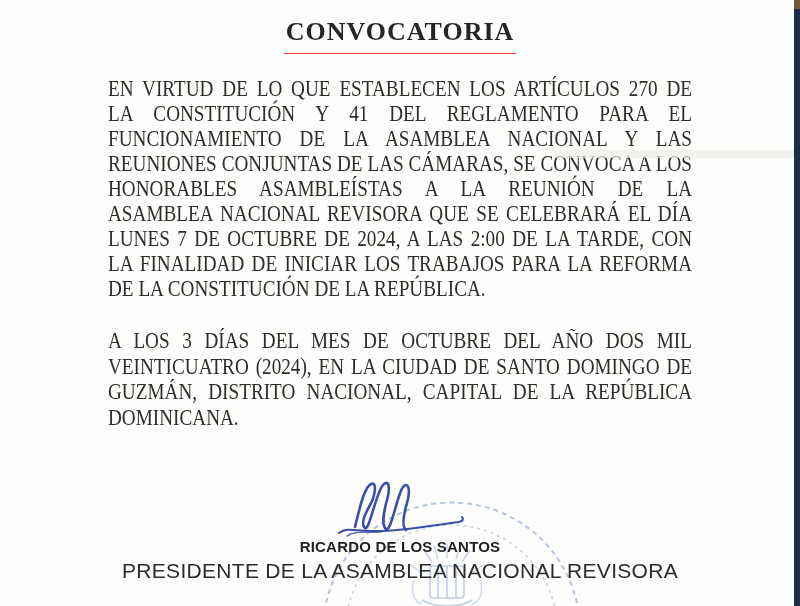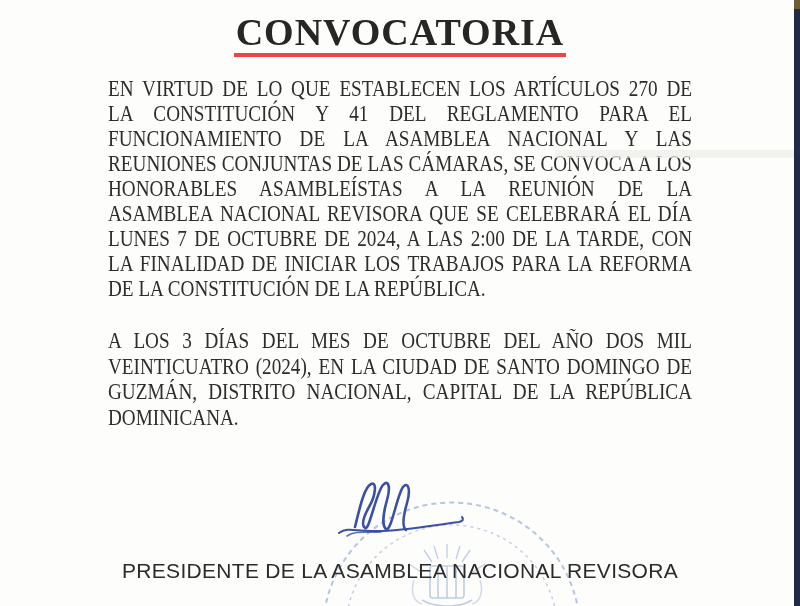--- a/index.html
+++ b/index.html
@@ -12,26 +12,26 @@
     font-family: "Liberation Serif", serif;
   }
   
   .title-wrap {
     position: absolute;
     top: 12px; left: 0; width: 800px;
     text-align: center;
   }
   .title {
     display: inline-block;
-    font-size: 38px;
+    font-size: 26px;
     font-weight: bold;
     color: #262626;
     letter-spacing: 1px;
     line-height: 40px;
-    border-bottom: 4px solid #ef4444;
+    border-bottom: 1px solid #ef4444;
     padding: 0 2px 1px 2px;
   }
   
   .para {
     position: absolute;
     left: 108px;
     width: 730px;
     transform: scaleX(0.8);
     transform-origin: left top;
     color: #2e2d2b;
@@ -136,19 +136,20 @@
   </svg>
 
   <svg class="sig-svg" width="135" height="64" viewBox="0 0 135 64" aria-hidden="true">
     <g fill="none" stroke="#3b4fa5" stroke-linecap="round" stroke-linejoin="round">
       <path stroke-width="2.6" d="M22 50 C26 34 31 10 38 7 C44 4 43 18 36 30 C31 39 28 48 32 51 C36 55 43 16 50 8 C55 2 58 9 54 23 C50 37 49 49 53 52 C58 56 64 18 70 10 C75 4 78 12 74 26 C70 40 69 50 73 53"></path>
       <path stroke-width="2.1" d="M6 56 C14 50 22 54 38 54 C70 55 100 48 126 45 C130 44 131 42 129 40"></path>
       <path stroke-width="1.6" opacity="0.8" d="M14 59 C22 53 34 56 48 55"></path>
     </g>
   </svg>
 
+  <div class="sig-name">RICARDO DE LOS SANTOS</div>
   <div class="sig-role">PRESIDENTE DE LA ASAMBLEA NACIONAL REVISORA</div>
 
   <div class="scan-band"></div>
   <div class="edge-strip"></div>
   <div class="edge-strip-top"></div>
 
 </div>
 
 </body></html>

